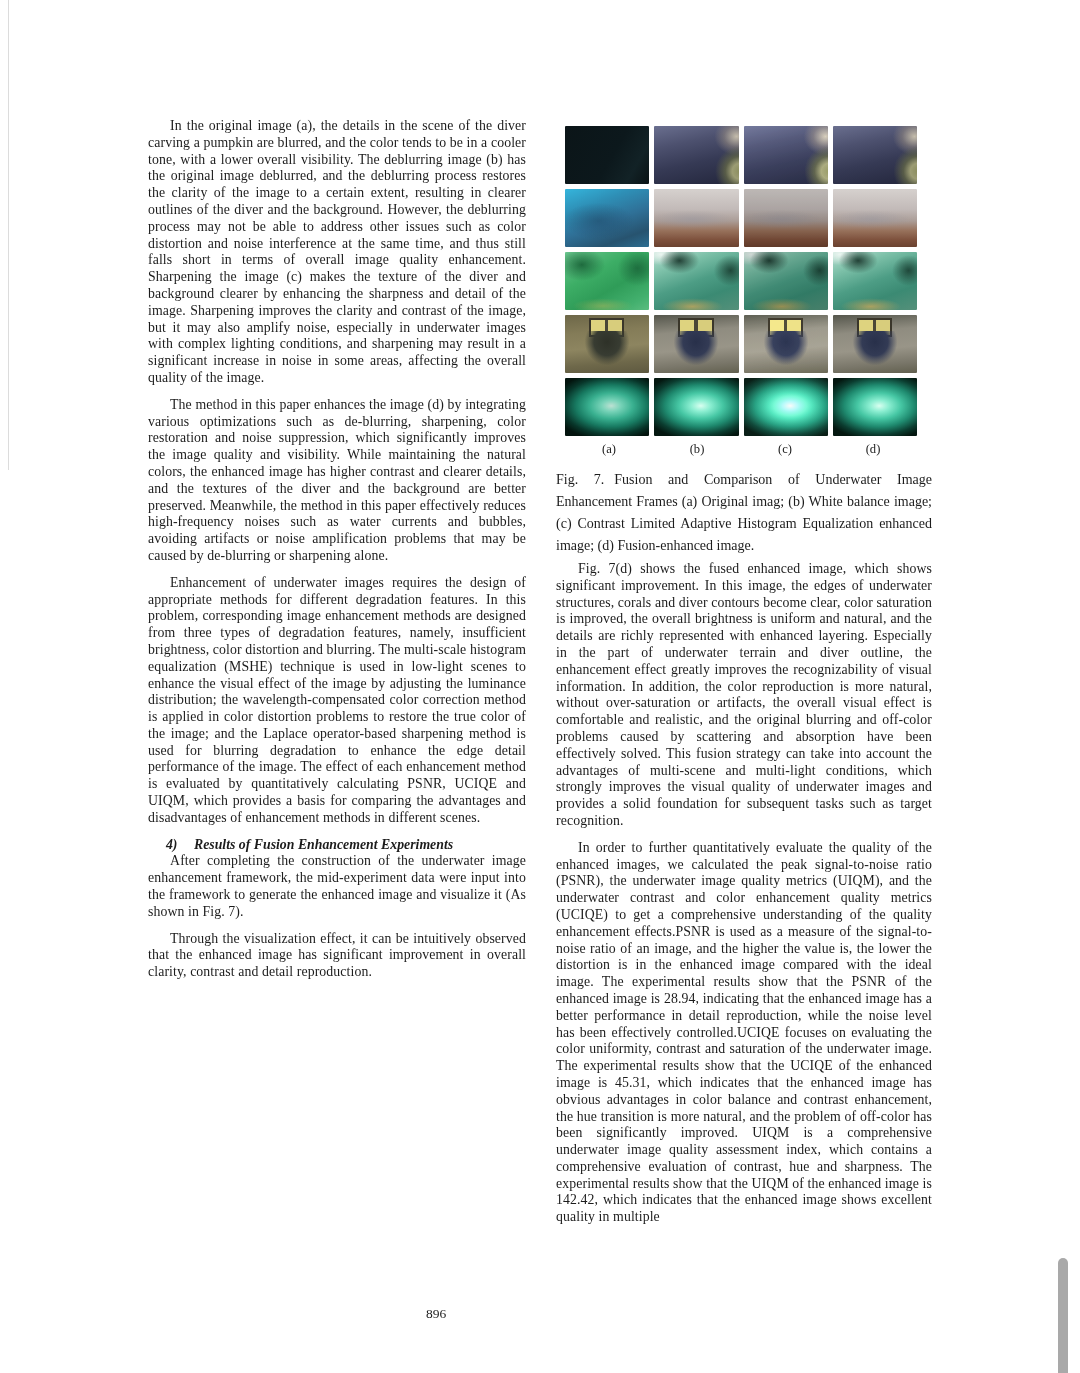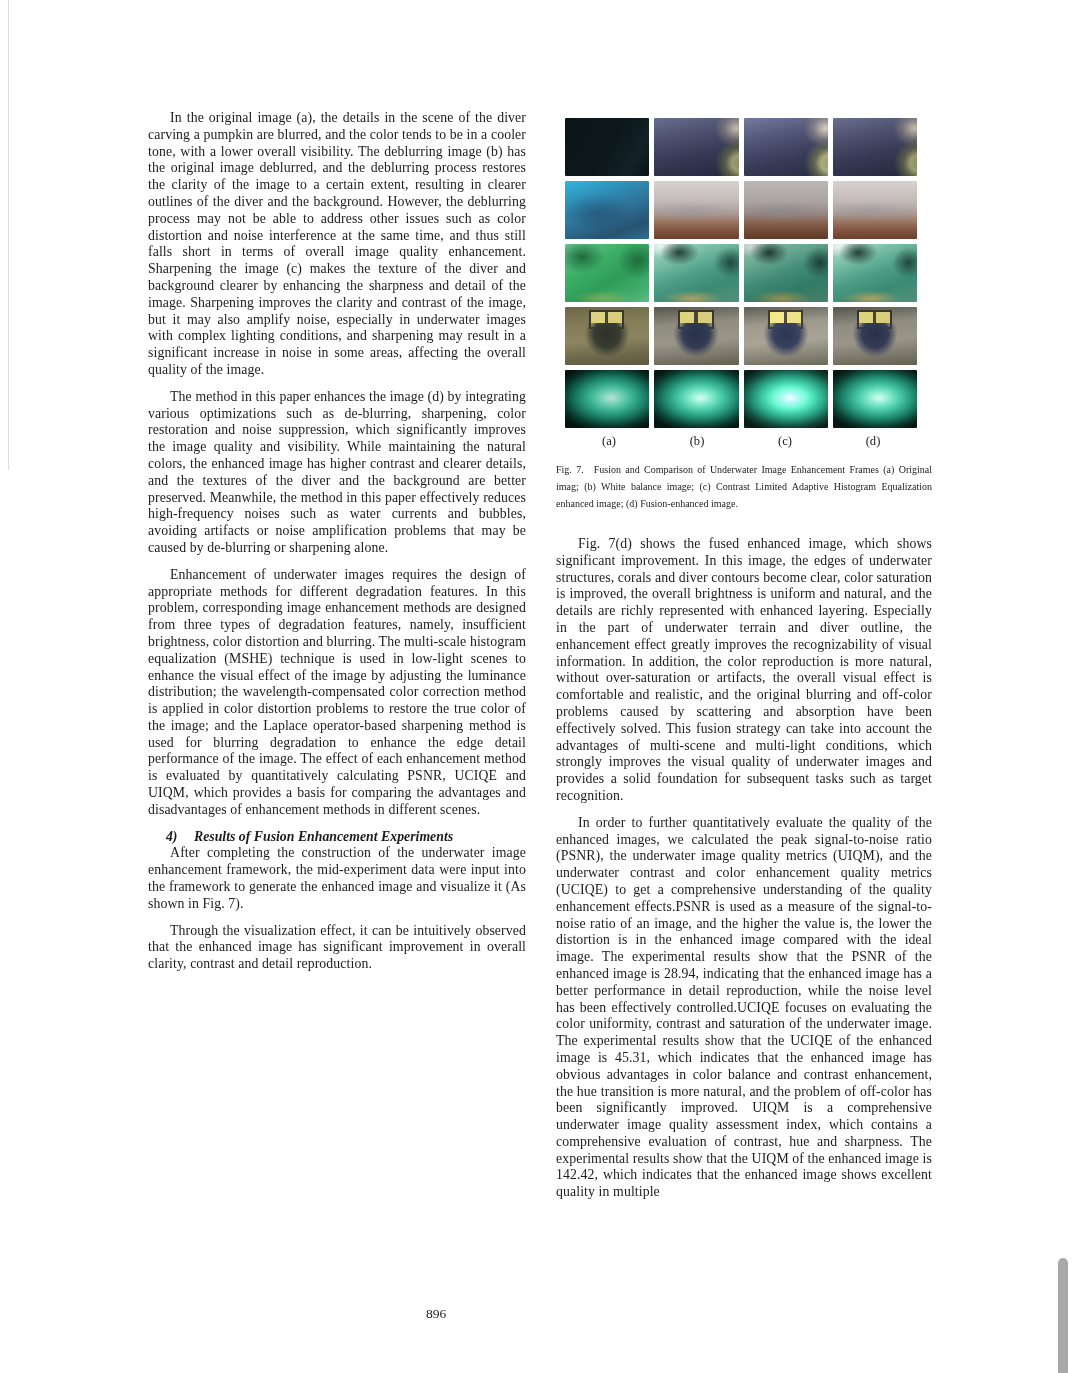--- a/index.html
+++ b/index.html
@@ -2,21 +2,21 @@
 <html><head>
 <meta charset="utf-8">
 <style>
   html,body{margin:0;padding:0;}
   body{
     width:1080px;height:1373px;position:relative;background:#ffffff;
     font-family:"Liberation Serif","DejaVu Serif",serif;color:#1c1c1c;
     overflow:hidden;
   }
   .page-edge{position:absolute;left:8px;top:0;width:1px;height:470px;background:#dcdcdc;}
-  .col{position:absolute;top:110px;}
+  .col{position:absolute;top:118px;}
   .col-left{left:148px;width:378px;}
   .col-right{left:556px;width:376px;}
   p.body-par{
     margin:0 0 10px 0;text-align:justify;text-indent:1.6em;
     font-size:13.8px;line-height:16.8px;letter-spacing:.1px;
   }
   .section-heading{
     font-style:italic;font-size:13.8px;line-height:16.8px;
     margin:4px 0 0 0;padding-left:1.3em;font-weight:bold;
   }
@@ -26,21 +26,21 @@
   .fig-grid{
     margin-left:9px;width:352px;
     display:grid;grid-template-columns:repeat(4,1fr);gap:5px;
   }
   .thumb{height:58px;border-radius:1px;}
   .fig-labels{
     margin-left:9px;width:352px;display:grid;grid-template-columns:repeat(4,1fr);
     text-align:center;font-size:12.6px;padding:6px 0 2px 0;
   }
   .fig-caption{
-    margin:10px 0 24px 0;font-size:10px;line-height:17px;text-align:justify;
+    margin:10px 0 4px 0;font-size:14px;line-height:22px;text-align:justify;
   }
   .fig-caption .cap-label{margin-right:10px;}
   
   .t-r1a{background:linear-gradient(120deg,#0b1518 0%,#0c181c 55%,#122226 80%,#0a1214 100%);}
   .t-r1x{background:
     radial-gradient(ellipse 50% 75% at 101% 78%,#8a8c5e 0%,#9c9c74 18%,rgba(96,100,72,.85) 34%,rgba(60,65,90,0) 58%),
     radial-gradient(ellipse 38% 48% at 97% 18%,#c4bcab 0%,rgba(150,140,130,.55) 38%,rgba(0,0,0,0) 68%),
     linear-gradient(168deg,#6a6f8f 0%,#4d516f 30%,#363a55 60%,#23263c 100%);}
   
   .t-r2a{background:

